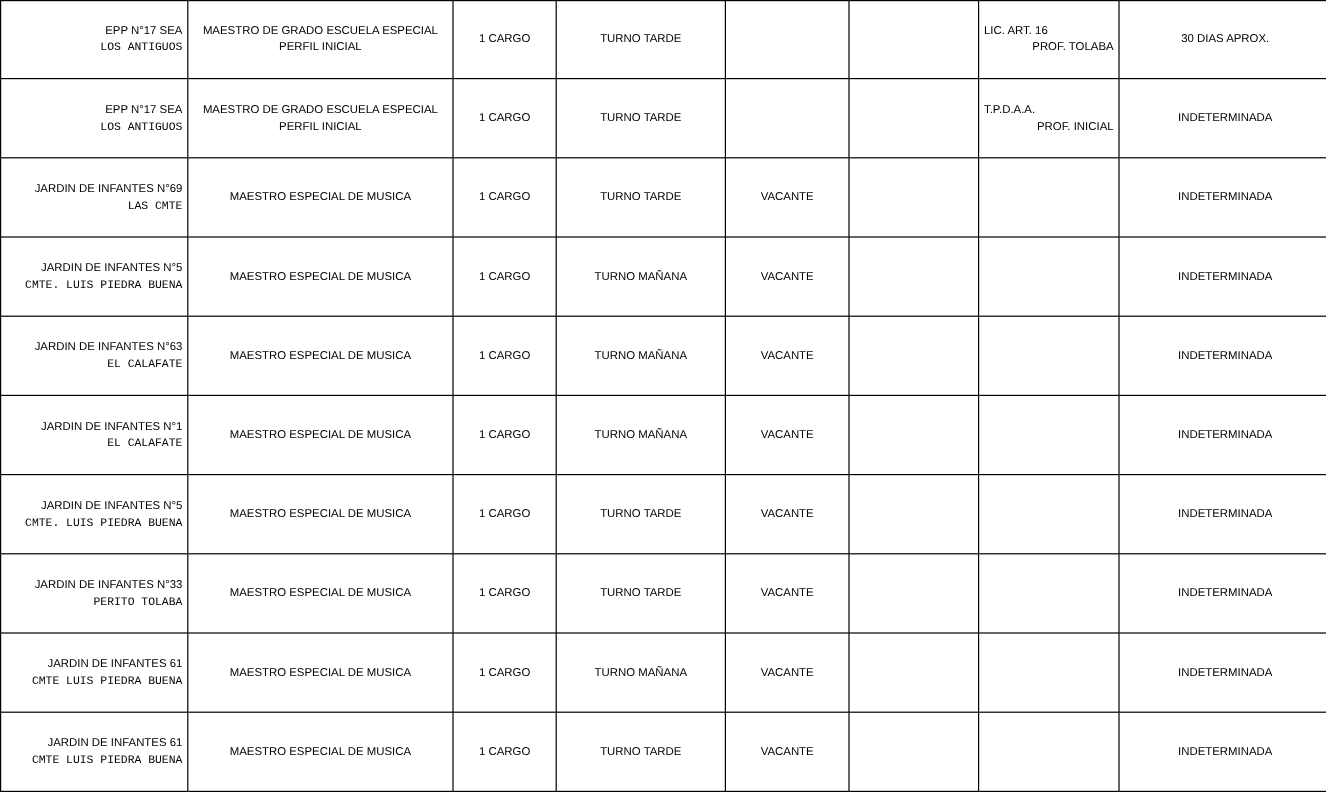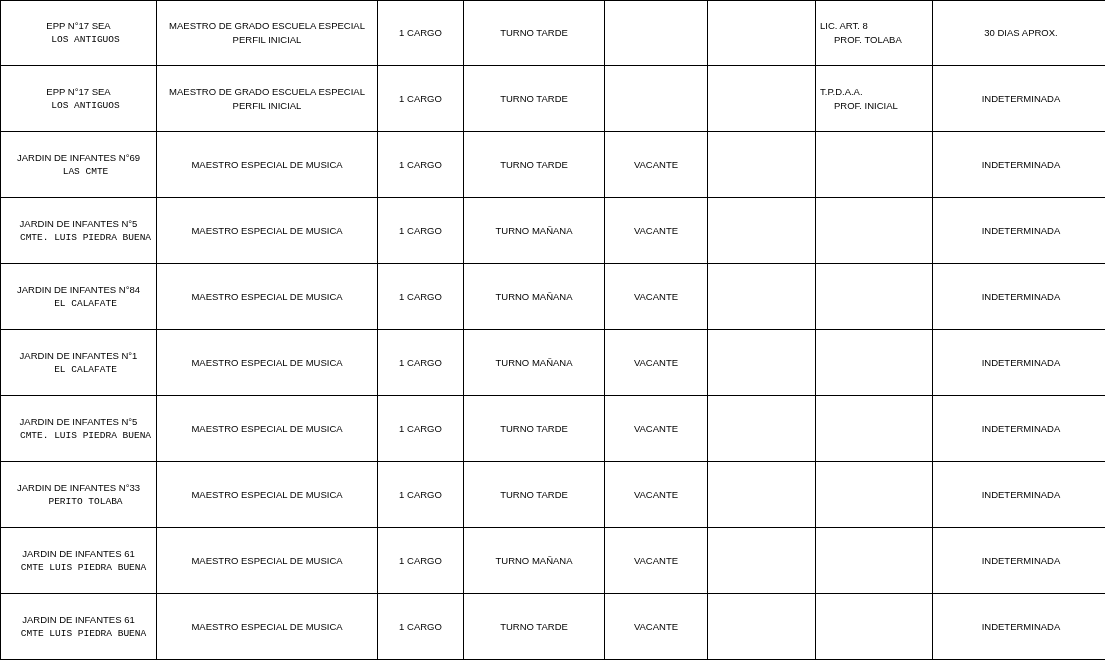--- a/index.html
+++ b/index.html
@@ -32,31 +32,31 @@
   col.c-establecimiento { width: 156px; }
   col.c-cargo           { width: 221px; }
   col.c-cantidad        { width: 86px; }
   col.c-turno           { width: 141px; }
   col.c-situacion       { width: 103px; }
   col.c-blank           { width: 108px; }
   col.c-motivo          { width: 117px; }
   col.c-duracion        { width: 177px; }
 
   .cell-estab {
-    text-align: center;
+    text-align: right;
     padding-left: 5px;
   }
   .cell-estab .line1 { display: block; }
   .cell-estab .line2 { display: block; padding-left: 14px; font-family: Liberation Mono, monospace; }
   .cell-estab.indent-wide .line2 { padding-left: 10px; }
 
   .cell-center { text-align: center; }
   .cell-motivo { text-align: left; padding-left: 8px; }
   .cell-motivo .line1 { display: block; }
-  .cell-motivo .line2 { display: block; padding-left: 14px; }
+  .cell-motivo .line2 { display: block; padding-left: 14px; text-align: right; }
 
   .row-h1 td { height: 65px; }
   .row-h2 td { height: 66px; }
   .row-h3 td { height: 66px; }
   .row-h4 td { height: 66px; }
   .row-h5 td { height: 66px; }
   .row-h6 td { height: 66px; }
   .row-h7 td { height: 66px; }
   .row-h8 td { height: 66px; }
   .row-h9 td { height: 66px; }
@@ -85,21 +85,21 @@
       </td>
       <td class="cell-center">
         <span class="line1">MAESTRO DE GRADO ESCUELA ESPECIAL</span><br>
         <span class="line2">PERFIL INICIAL</span>
       </td>
       <td class="cell-center">1 CARGO</td>
       <td class="cell-center">TURNO TARDE</td>
       <td class="cell-center"></td>
       <td class="cell-center"></td>
       <td class="cell-motivo">
-        <span class="line1">LIC. ART. 8</span>
+        <span class="line1">LIC. ART. 16</span>
         <span class="line2">PROF. TOLABA</span>
       </td>
       <td class="cell-center">30 DIAS APROX.</td>
     </tr>
 
     <tr class="row-h2">
       <td class="cell-estab">
         <span class="line1">EPP N°17  SEA</span>
         <span class="line2">LOS ANTIGUOS</span>
       </td>
@@ -141,21 +141,21 @@
       <td class="cell-center">1 CARGO</td>
       <td class="cell-center">TURNO MAÑANA</td>
       <td class="cell-center">VACANTE</td>
       <td class="cell-center"></td>
       <td class="cell-motivo"></td>
       <td class="cell-center">INDETERMINADA</td>
     </tr>
 
     <tr class="row-h5">
       <td class="cell-estab">
-        <span class="line1">JARDIN DE INFANTES N°84</span>
+        <span class="line1">JARDIN DE INFANTES N°63</span>
         <span class="line2">EL CALAFATE</span>
       </td>
       <td class="cell-center">MAESTRO ESPECIAL DE MUSICA</td>
       <td class="cell-center">1 CARGO</td>
       <td class="cell-center">TURNO MAÑANA</td>
       <td class="cell-center">VACANTE</td>
       <td class="cell-center"></td>
       <td class="cell-motivo"></td>
       <td class="cell-center">INDETERMINADA</td>
     </tr>

